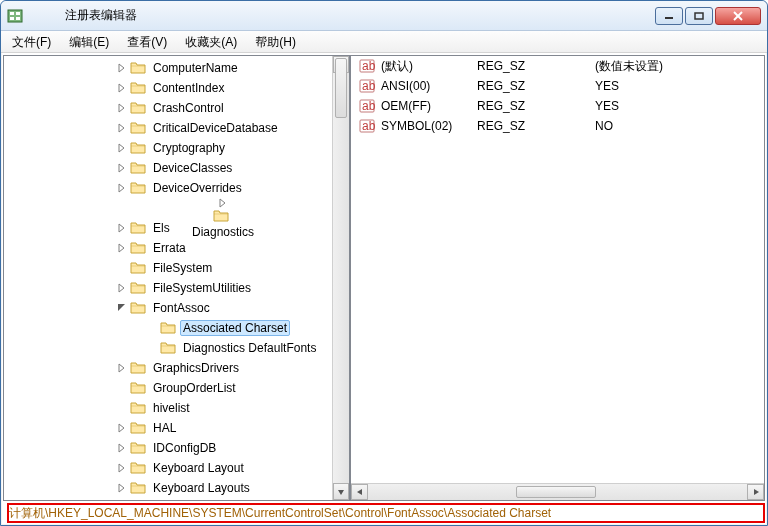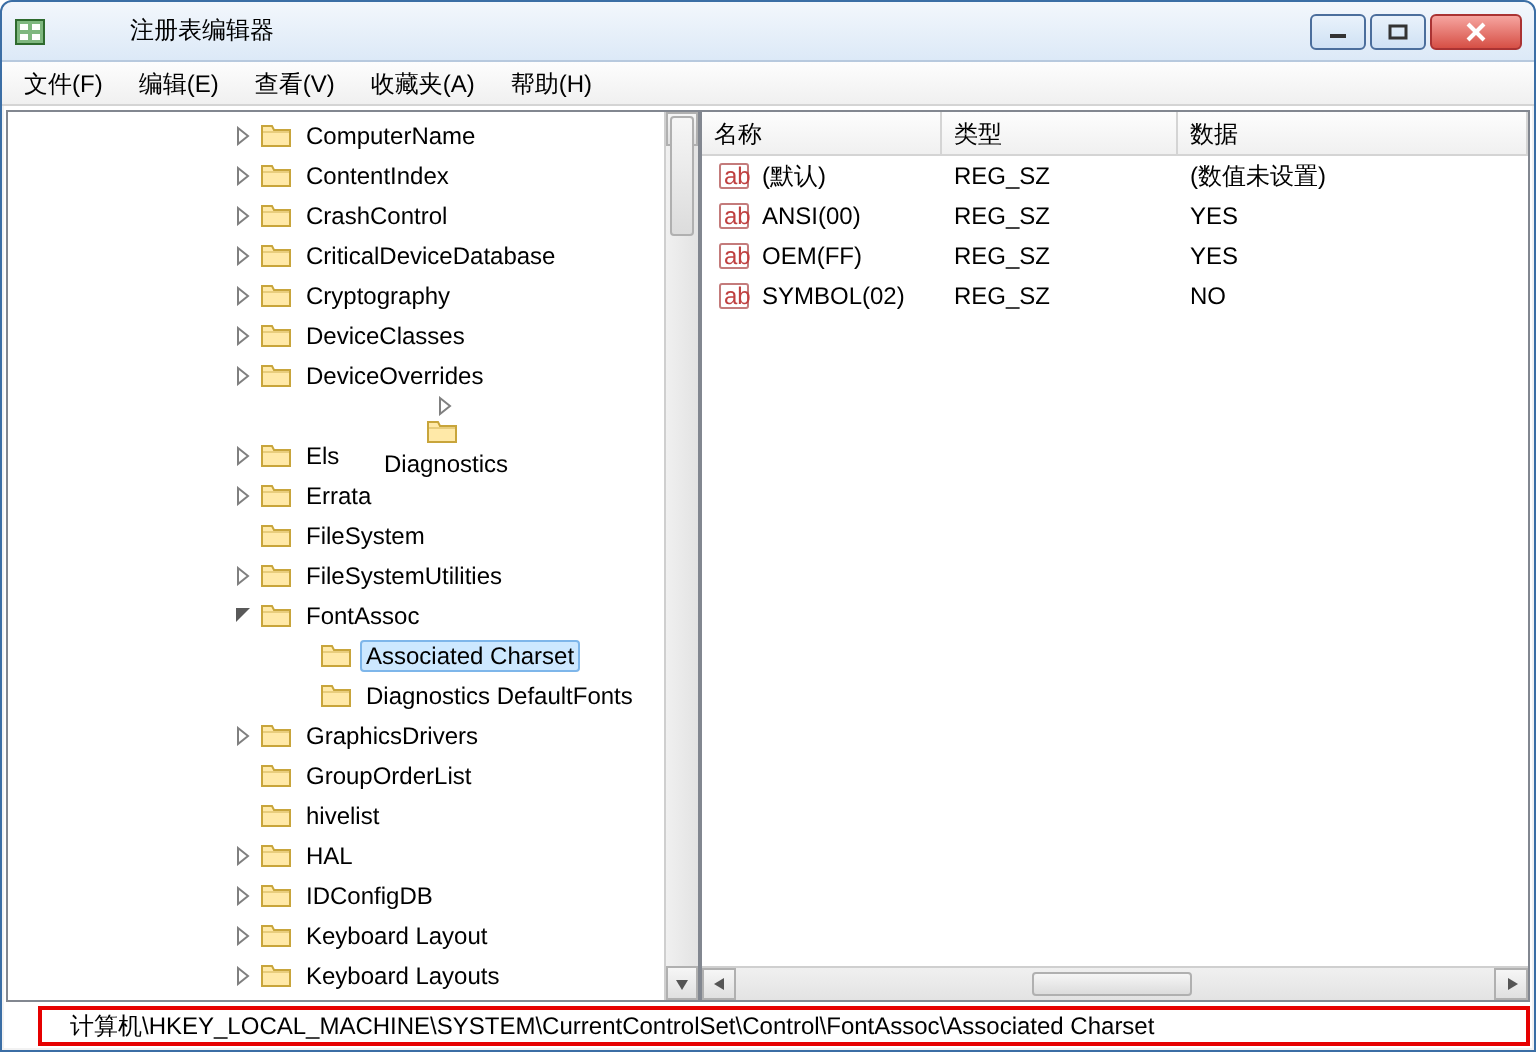--- a/index.html
+++ b/index.html
@@ -43,21 +43,21 @@
 .list-body { flex:1; overflow:hidden; position:relative; }
 .row { display:flex; align-items:center; height:20px; }
 .row .c { padding:1px 6px; overflow:hidden; text-overflow:ellipsis; white-space:nowrap; }
 .row .c.name{width:120px; display:flex; align-items:center; gap:4px;} .row .c.type{width:118px;} .row .c.data{flex:1;}
 .val-icon { width:20px; height:16px; display:flex; align-items:center; justify-content:center; flex-shrink:0; }
 .hscroll { height:17px; border-top:1px solid #cfcfcf; background:linear-gradient(#f0f0f0,#e3e3e3); position:relative; }
 .hscroll .btn{position:absolute;top:0;bottom:0;width:17px;background:linear-gradient(#f6f6f6,#e0e0e0);border:1px solid #b0b0b0;display:flex;align-items:center;justify-content:center;}
 .hscroll .btn.left{left:0;} .hscroll .btn.right{right:0;}
 .hscroll .thumb{position:absolute;top:2px;bottom:2px;left:40%;width:80px;background:linear-gradient(#f6f6f6,#dcdcdc);border:1px solid #b0b0b0;border-radius:2px;}
 
-.statusbar { height:20px; border:2px solid #e60000; margin:0 2px 2px 18px; display:flex; align-items:center; padding:0 14px; color:#000000; background:#fff; }
+.statusbar { height:20px; border:2px solid #e60000; margin:0 2px 2px 6px; display:flex; align-items:center; padding:0 0; color:#a16207; background:#fff; }
 
 
 .icon-svg { width:16px; height:16px; }
 </style>
 </head>
 <body>
 
 <div class="window">
 
   <div class="titlebar">
@@ -403,25 +403,20 @@
         <div class="thumb"></div>
         <div class="btn down">
             <svg width="8" height="8">
               <polygon points="1,2 7,2 4,7" fill="#555"></polygon>
             </svg>
           </div>
       </div>
     </div>
 
     <div class="list-panel">
-      <div class="list-header">
-        <div class="col name">名称</div>
-        <div class="col type">类型</div>
-        <div class="col data">数据</div>
-      </div>
       <div class="list-body" id="list-body">
           <div class="row">
             <div class="c name">
               <span class="val-icon">
                 <svg class="icon-svg" viewBox="0 0 16 16">
                   <rect x="1" y="2" width="14" height="12" rx="1" fill="#fff" stroke="#c47b7b"></rect>
                   <text x="3" y="12" font-size="9" fill="#c04040" font-family="Tahoma">ab</text>
                 </svg>
               </span>
               <span>(默认)</span>

